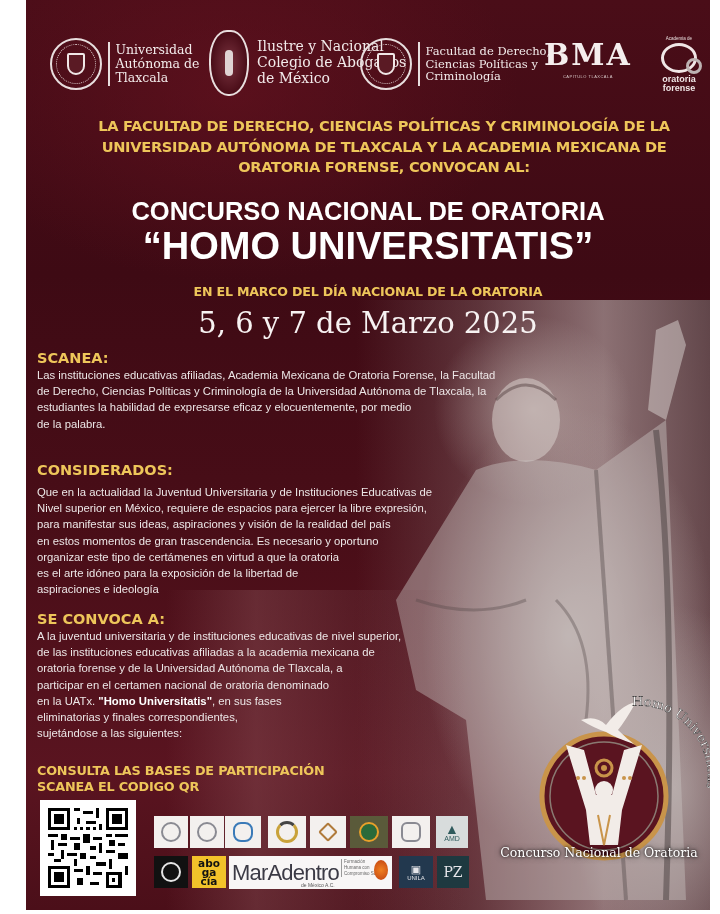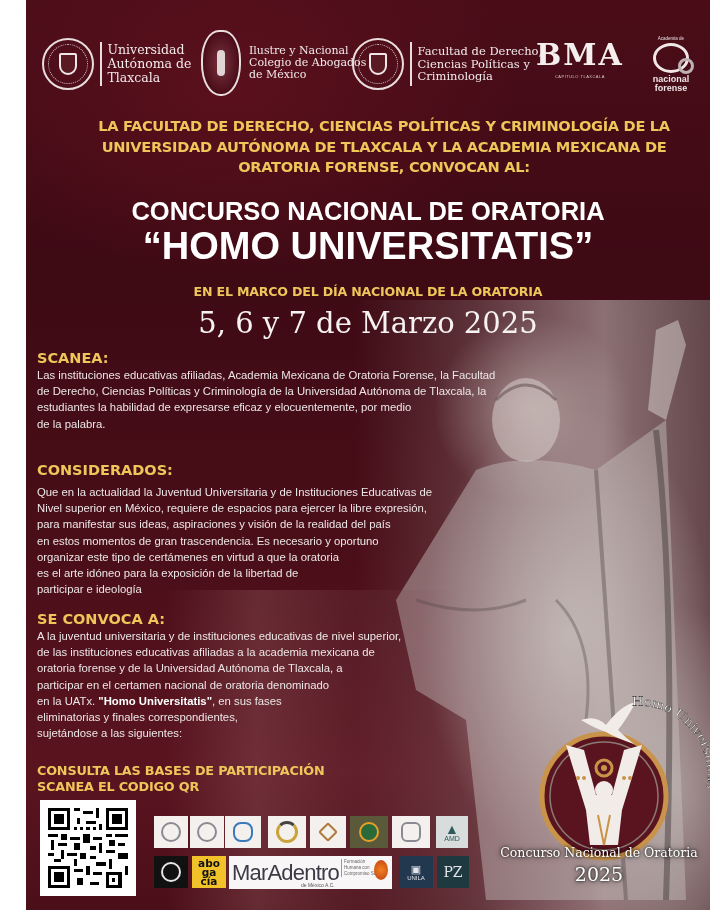--- a/index.html
+++ b/index.html
@@ -22,37 +22,37 @@
       radial-gradient(ellipse 40% 40% at 90% 80%, rgba(190,182,180,0.7), rgba(0,0,0,0) 75%),
       linear-gradient(90deg, rgba(74,14,24,0) 0%, rgba(150,130,130,0.35) 35%, rgba(190,180,178,0.6) 70%, rgba(120,110,110,0.6) 100%);
   }
   .statue svg { position: absolute; left: 0; top: 0; }
   .pillar {
     position: absolute; left: 140px; top: 590px; width: 300px; height: 320px;
     background: linear-gradient(90deg, rgba(120,60,66,0.0), rgba(150,95,100,0.35) 30%, rgba(120,70,76,0.25) 60%, rgba(0,0,0,0));
   }
 
   
-  .logos { position: absolute; left: 0; top: 30px; width: 684px; height: 70px; }
+  .logos { position: absolute; left: 8px; top: 30px; width: 684px; height: 70px; }
   .logo { position: absolute; display: flex; align-items: center; color: #f2eaea; }
   .seal {
     width: 52px; height: 52px; border-radius: 50%;
     border: 2px solid #e8dede; display: flex; align-items: center; justify-content: center;
     position: relative;
   }
   .seal::before { content: ""; position: absolute; inset: 4px; border-radius: 50%; border: 1px dotted #d8c8c8; }
   .seal .shield { width: 18px; height: 22px; border: 2px solid #f0e6e6; border-radius: 2px 2px 9px 9px; background: #5a1a24; }
   .divider { width: 1.5px; height: 44px; background: #e8dede; margin: 0 6px; }
   .logo-text { font-family: "DejaVu Serif", serif; line-height: 1.12; }
   .l1 { left: 16px; top: 8px; }
   .l1 .logo-text { font-size: 12.5px; }
   .l2 { left: 175px; top: 0px; }
   .l2 .crest { width: 40px; height: 66px; border-radius: 45% 45% 48% 48%; border: 2px solid #e8dede; background: radial-gradient(ellipse at center, #7a3440 0%, #4a0d18 70%); margin-right: 8px; position: relative; }
   .l2 .crest::after { content: ""; position: absolute; left: 14px; top: 18px; width: 8px; height: 26px; background: #e0d4d4; border-radius: 4px; }
-  .l2 .logo-text { font-size: 11px; }
+  .l2 .logo-text { font-size: 14px; }
   .l3 { left: 326px; top: 8px; }
   .l3 .logo-text { font-size: 11.5px; }
   .l4 { left: 510px; top: 10px; flex-direction: column; align-items: center; }
   .bma { font-family: "DejaVu Serif", serif; font-size: 30px; letter-spacing: 2px; color: #f5eeee; font-weight: bold; line-height: 1; }
   .bma-sub { font-size: 4px; color: #d8c8c8; margin-top: 4px; letter-spacing: 0.5px; }
   .l5 { left: 616px; top: 6px; flex-direction: column; align-items: center; width: 58px; }
   .of-top { font-size: 4.5px; color: #e8dede; }
   .bubble { width: 36px; height: 30px; border: 3px solid #f0e6e6; border-radius: 50%; margin: 2px 0; position: relative; }
   .bubble::after { content: ""; position: absolute; right: -8px; bottom: -4px; width: 10px; height: 10px; border: 3px solid #bdb2b2; border-radius: 50%; }
   .of-txt { font-size: 9px; font-weight: bold; color: #f0e6e6; line-height: 0.95; text-align: center; }
@@ -189,21 +189,21 @@
       </div>
     </div>
     <div class="logo l4">
       <div class="bma">BMA</div>
       <div class="bma-sub">CAPÍTULO TLAXCALA</div>
     </div>
     <div class="logo l5">
       <div class="of-top">Academia de</div>
       <div class="bubble"></div>
       <div class="of-txt">
-        <div>nacional</div>
+        <div>oratoria</div>
         <div>forense</div>
       </div>
     </div>
   </div>
 
   <div class="intro gold">
     <div>LA FACULTAD DE DERECHO, CIENCIAS POLÍTICAS Y CRIMINOLOGÍA DE LA</div>
     <div>UNIVERSIDAD AUTÓNOMA DE TLAXCALA Y LA ACADEMIA MEXICANA DE</div>
     <div>ORATORIA FORENSE, CONVOCAN AL:</div>
   </div>
@@ -222,21 +222,21 @@
   </div>
 
   <div class="section-h gold" style="top:461px">CONSIDERADOS:</div>
   <div class="body-text" style="top:484px">
     <span class="ln">Que en la actualidad la Juventud Universitaria y de Instituciones Educativas de</span>
     <span class="ln">Nivel superior en México, requiere de espacios para ejercer la libre expresión,</span>
     <span class="ln">para manifestar sus ideas, aspiraciones y visión de la realidad del país</span>
     <span class="ln">en estos momentos de gran trascendencia. Es necesario y oportuno</span>
     <span class="ln">organizar este tipo de certámenes en virtud a que la oratoria</span>
     <span class="ln">es el arte idóneo para la exposición de la libertad de</span>
-    <span class="ln">participar e ideología</span>
+    <span class="ln">aspiraciones e ideología</span>
   </div>
 
   <div class="section-h gold" style="top:610px">SE CONVOCA A:</div>
   <div class="body-text" style="top:628px">
     <span class="ln">A la juventud universitaria y de instituciones educativas de nivel superior,</span>
     <span class="ln">de las instituciones educativas afiliadas a la academia mexicana de</span>
     <span class="ln">oratoria forense y de la Universidad Autónoma de Tlaxcala, a</span>
     <span class="ln">participar en el certamen nacional de oratoria denominado</span>
     <span class="ln"><span>en la UATx. </span><b>"Homo Universitatis"</b><span>, en sus fases</span></span>
     <span class="ln">eliminatorias y finales correspondientes,</span>
@@ -381,14 +381,13 @@
   </svg>
   <svg class="emblem-arc" viewBox="0 0 80 140">
     <defs>
         <path id="arcp" d="M0 16 A70 70 0 0 1 60 130"></path>
       </defs>
     <text font-family="DejaVu Serif, serif" font-size="13" fill="#ffffff" stroke="#000" stroke-width="0.3">
       <textPath href="#arcp">Homo Universitatis</textPath>
     </text>
   </svg>
   <div class="emblem-caption">Concurso Nacional de Oratoria</div>
-  <div class="emblem-year">2025</div>
 </div>
 
 </body></html>

